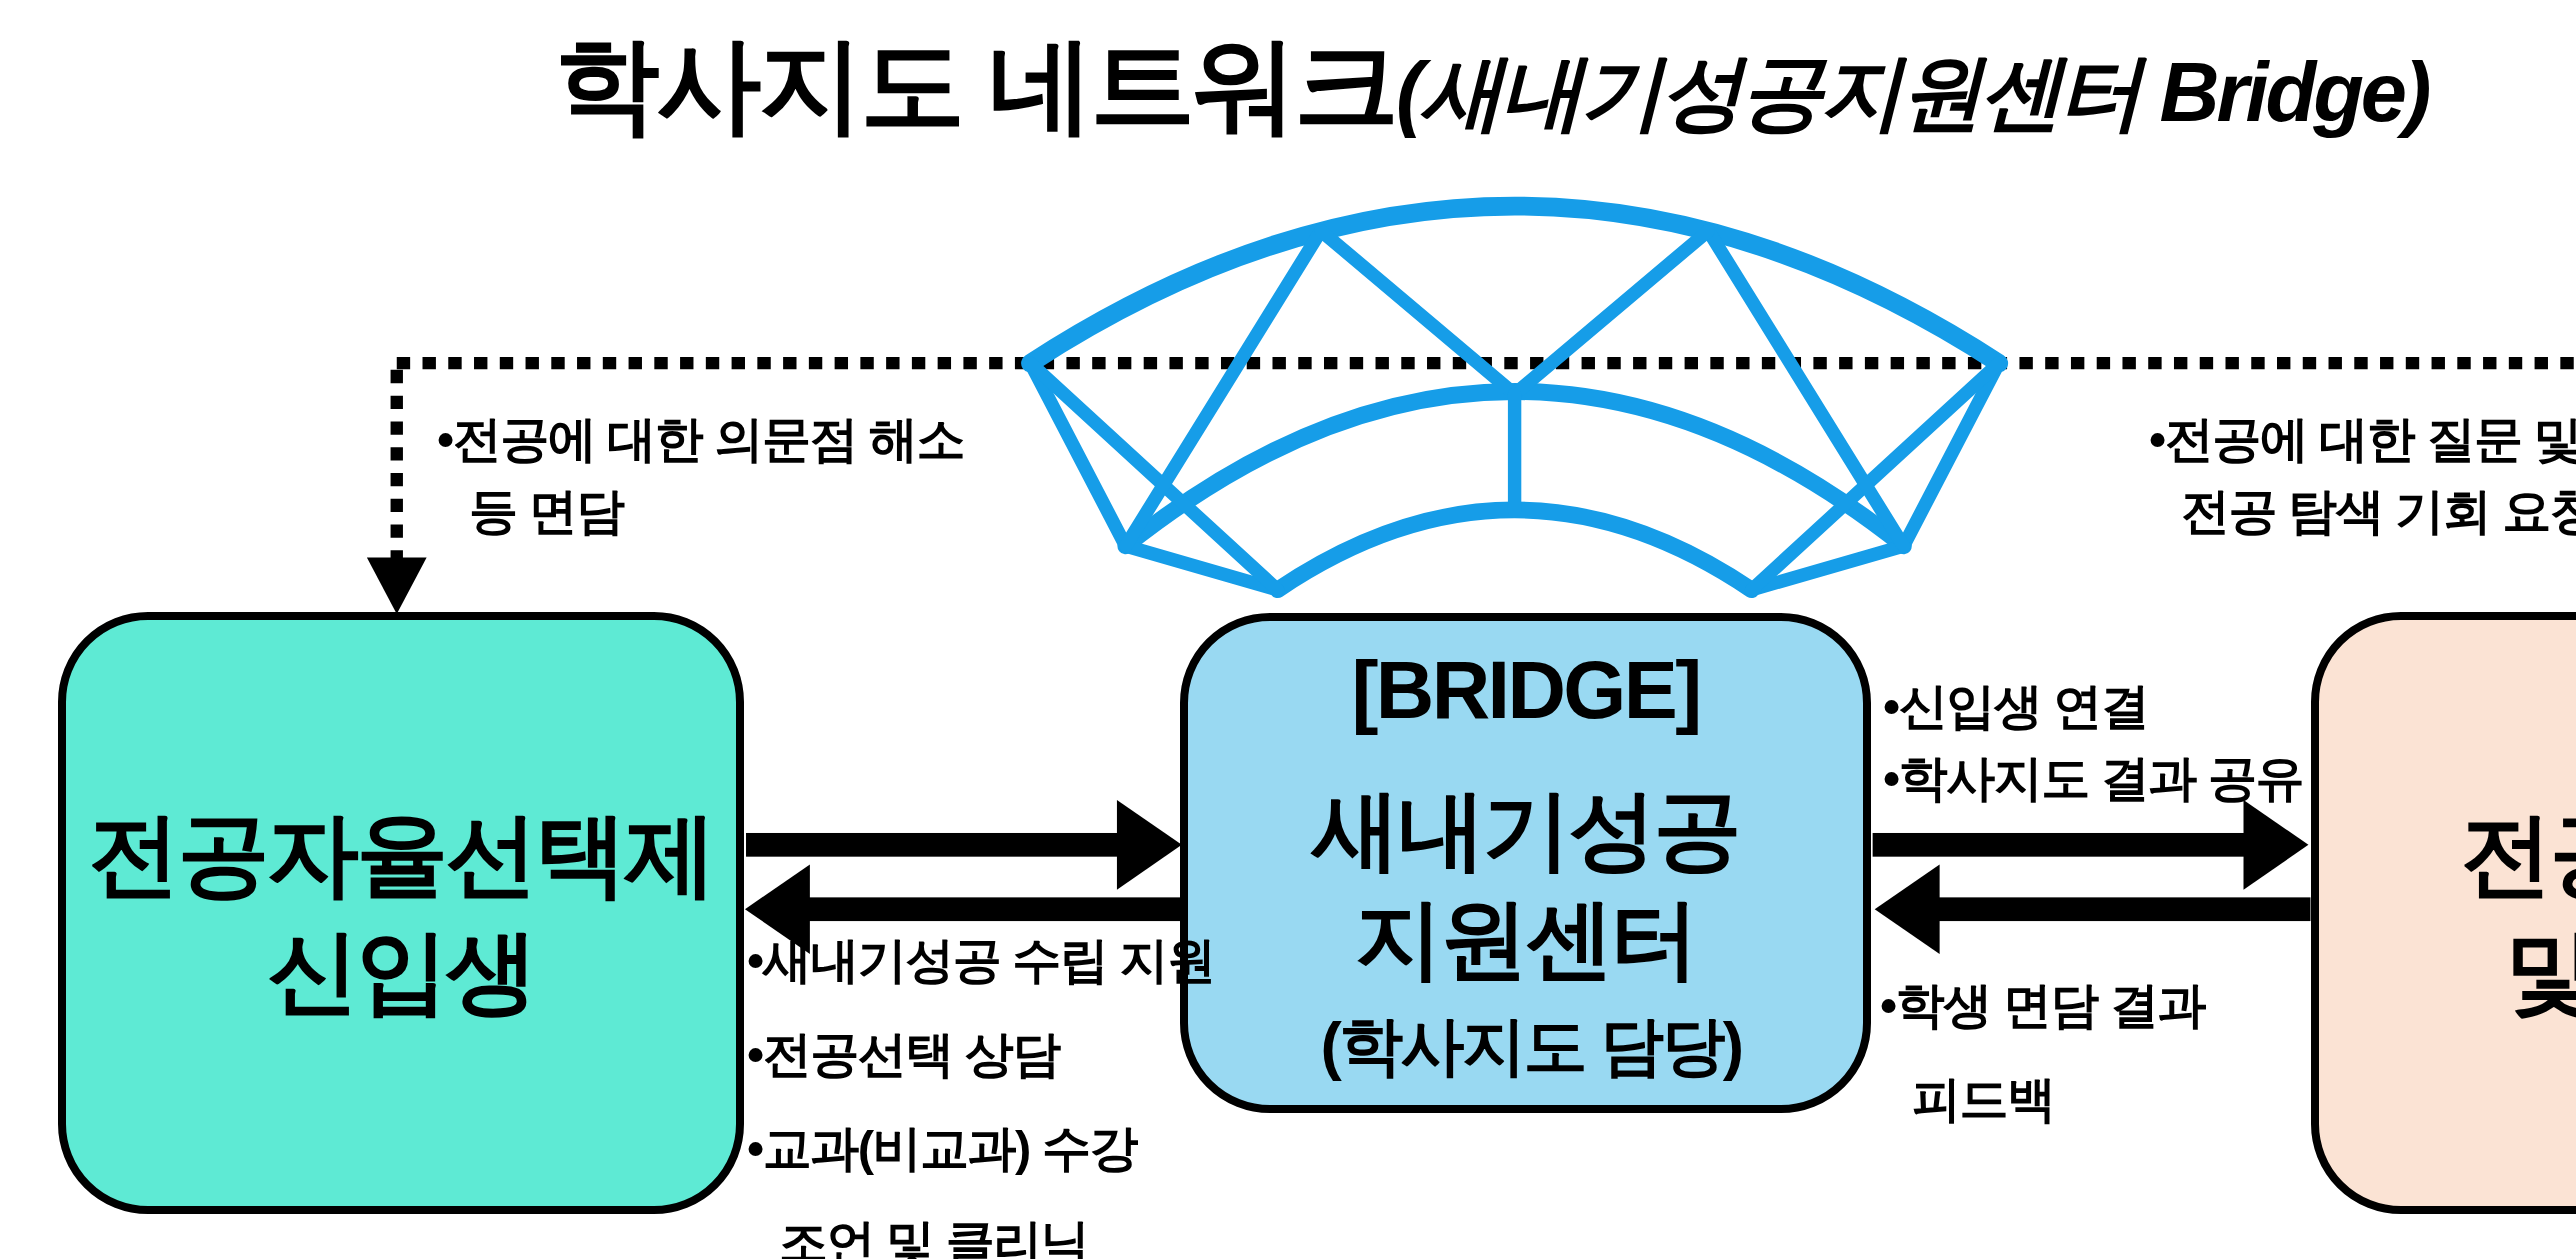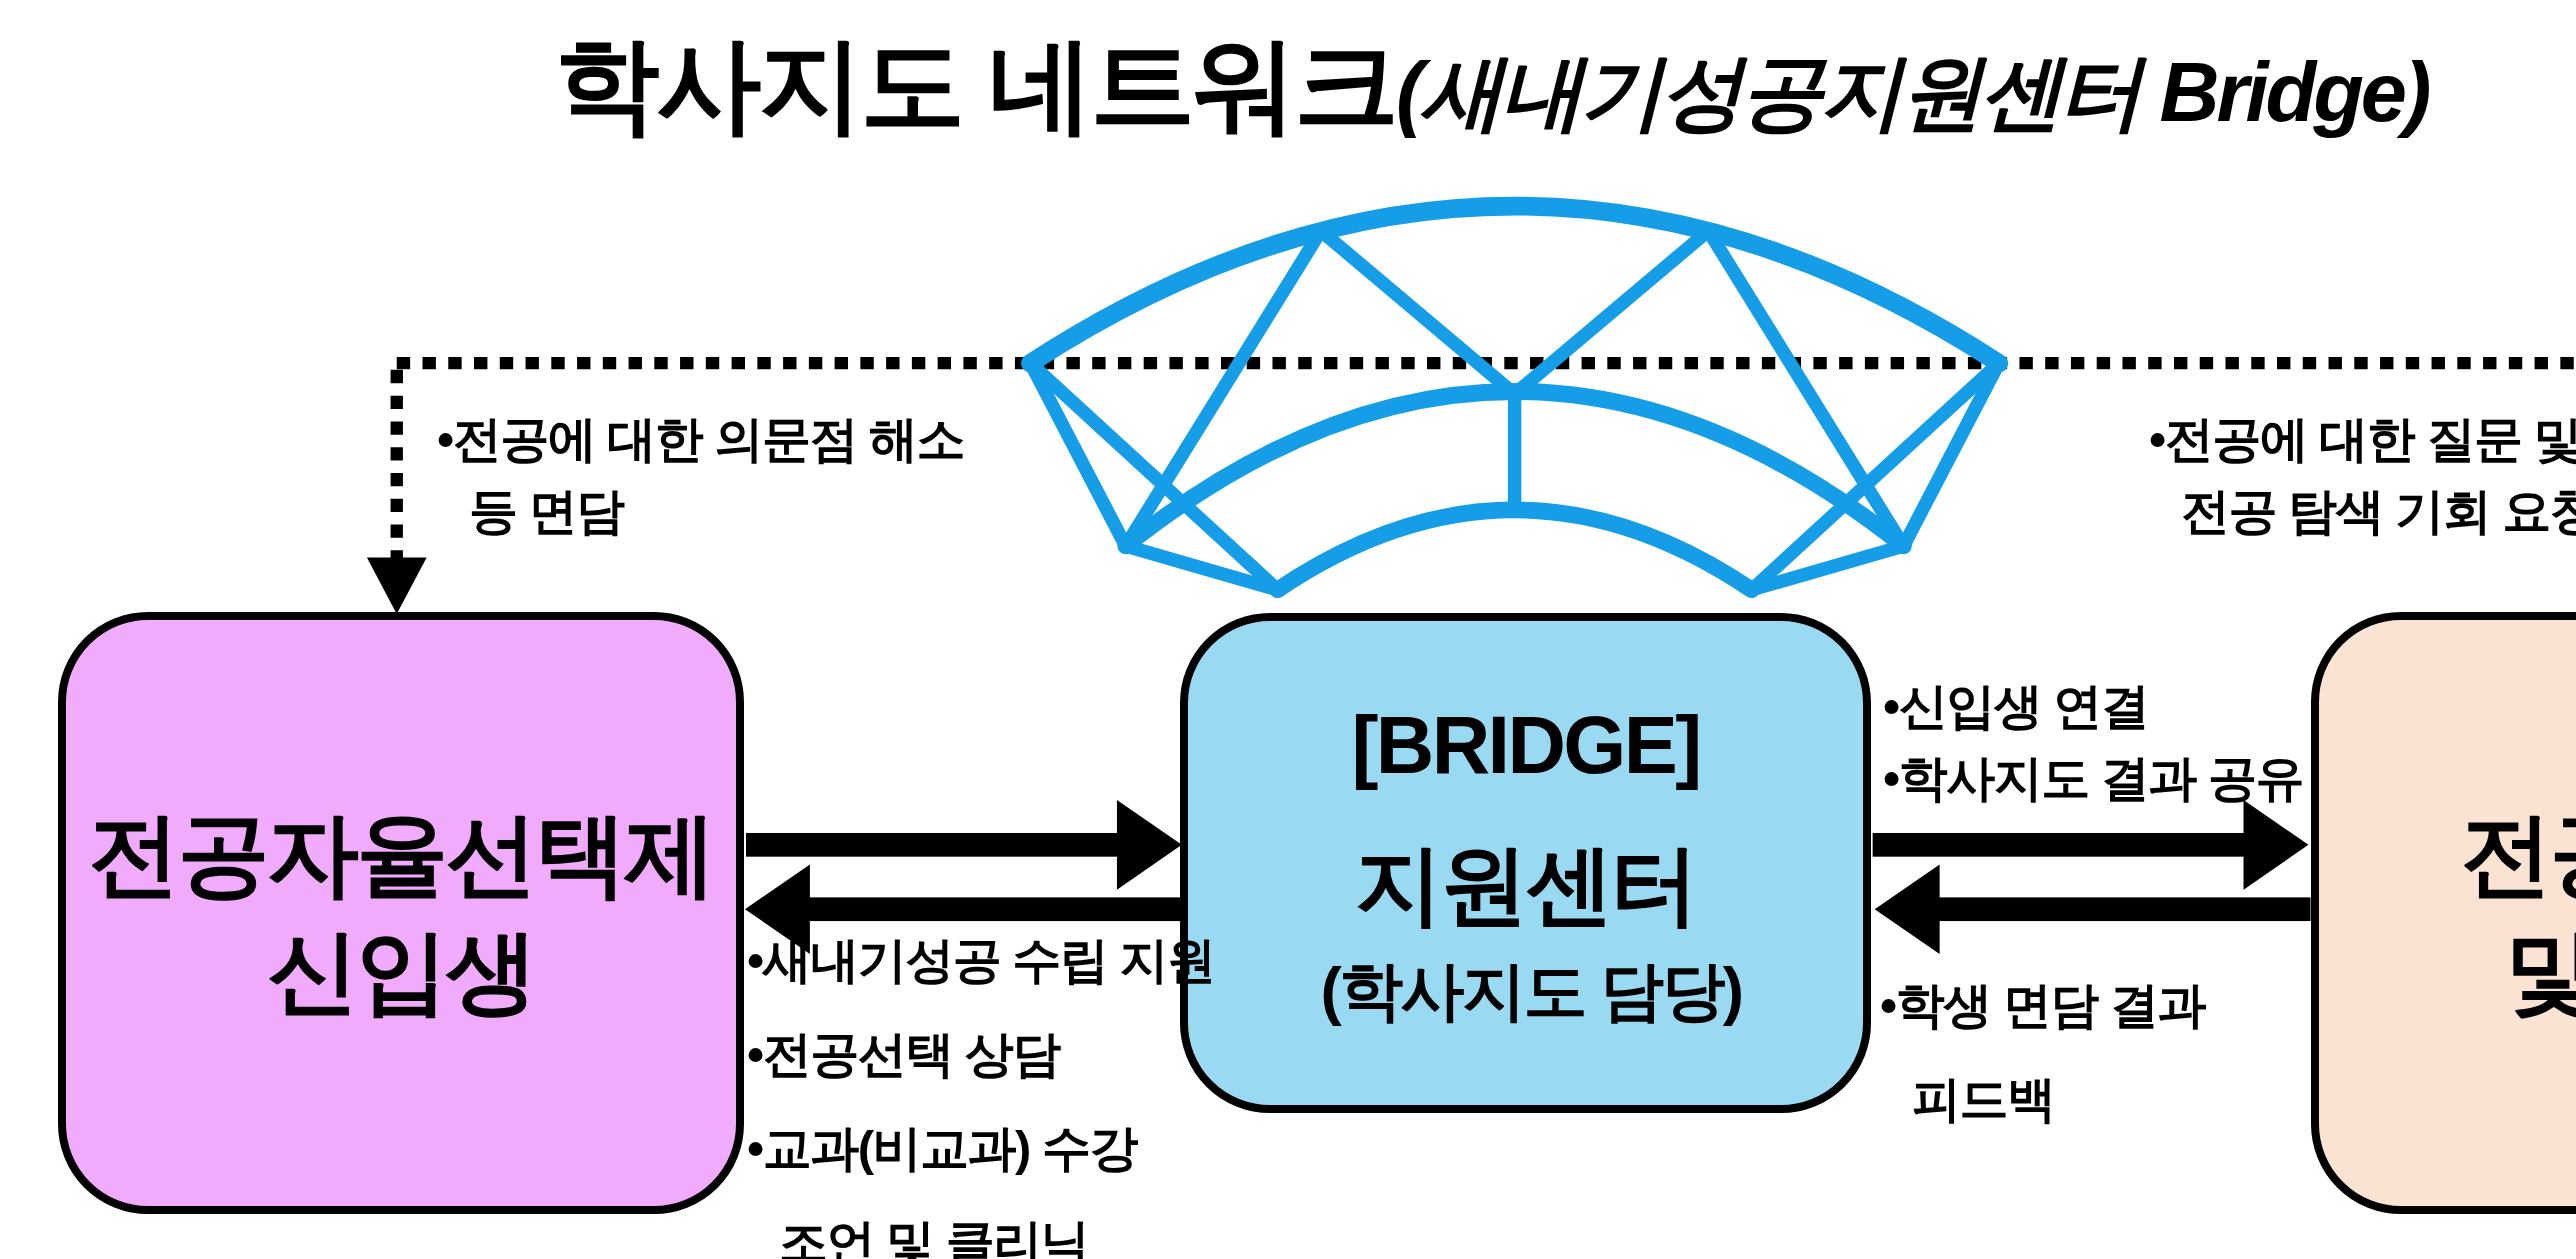--- a/index.html
+++ b/index.html
@@ -18,21 +18,21 @@
   .title-main{font-size:105px;}
   .title-sub{font-size:83px;font-style:italic;}
   
   .node{
     position:absolute; box-sizing:border-box; z-index:2;
     border:8.2px solid #000; border-radius:90px;
     display:flex; flex-direction:column; align-items:center; justify-content:center;
     font-weight:900; text-align:center; letter-spacing:-2.6px;
   }
   .node-main{font-size:92px; line-height:117px;}
-  .node-left  {left:58px;  top:612px; width:686px; height:602px; background:#f0abfc;}
+  .node-left  {left:58px;  top:612px; width:686px; height:602px; background:#5eead4;}
   .node-center{left:1180px; top:613px; width:691px; height:500px; background:#99d9f2;}
   .node-right {left:2311px; top:612px; width:679px; height:602px; background:#fbe3d4;}
   .node-tag{font-size:81px; line-height:98px; margin-bottom:36px;}
   .node-center .node-main{font-size:88px; line-height:109px;}
   .node-note{font-size:64px; line-height:77px; margin-top:14.4px;margin-left:11px;}
   
   .lbl{
     position:absolute; z-index:2; font-weight:900; font-size:49px;
     line-height:72px; letter-spacing:-1.5px; white-space:nowrap;
   }
@@ -111,20 +111,21 @@
     <span class="line cont">전공 탐색 기회 요청</span>
   </div>
 
   <div class="node node-left">
     <span class="node-main">전공자율선택제</span>
     <span class="node-main">신입생</span>
   </div>
 
   <div class="node node-center">
     <span class="node-tag">[BRIDGE]</span>
+    <span class="node-main">새내기성공</span>
     <span class="node-main">지원센터</span>
     <span class="node-note">(학사지도 담당)</span>
   </div>
 
   <div class="node node-right">
     <span class="node-main">전공 교수</span>
     <span class="node-main">및 선배</span>
   </div>
 
 

